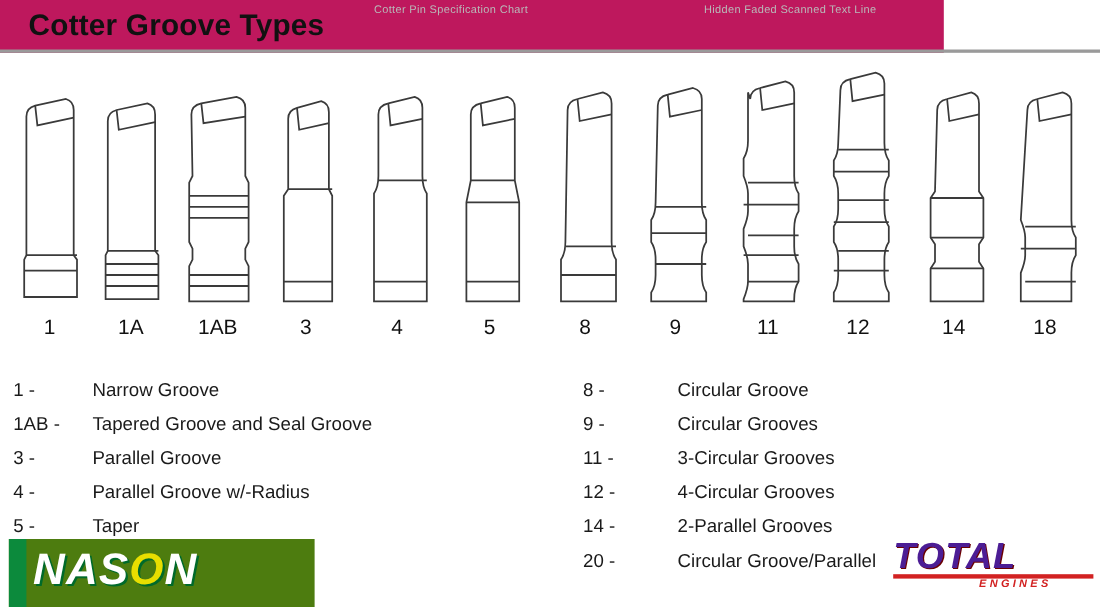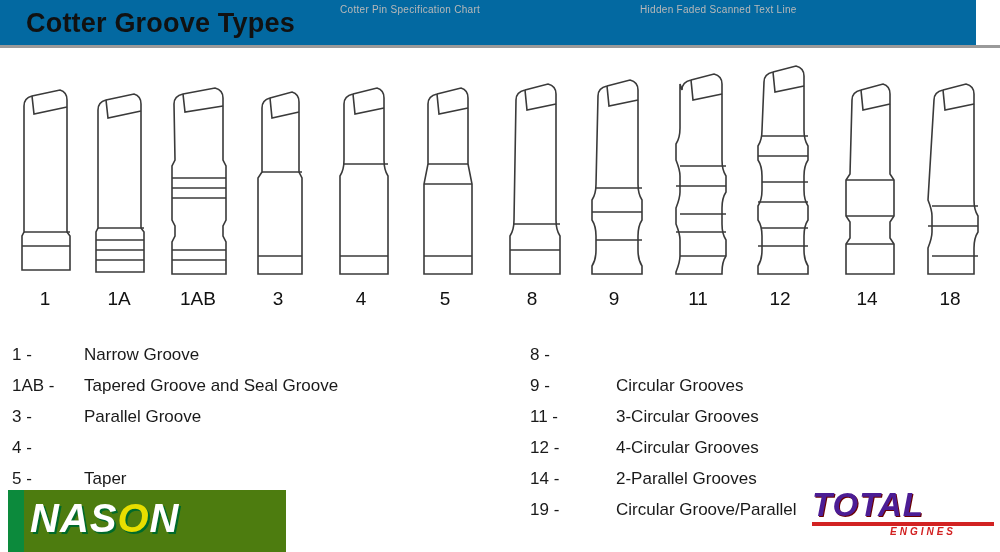--- a/index.html
+++ b/index.html
@@ -13,23 +13,23 @@
     position: relative;
     overflow: hidden;
     font-family: "Liberation Sans", sans-serif;
     color: #1a1a1a;
   }
 
   
   .header-band {
     position: absolute;
     left: 0; top: 0;
-    width: 976px;
+    width: 858px;
     height: 48px;
-    background: #0369a1;
+    background: #be185d;
   }
   .header-band:after {
     content: "";
     position: absolute;
     left: 0; bottom: 0;
     width: 1000px;
     height: 3px;
     background: #9a9a9a;
   }
   .header-title {
@@ -339,49 +339,51 @@
   <div class="legend-row">
     <span class="legend-code">1AB -</span>
     <span class="legend-text">Tapered Groove and Seal Groove</span>
   </div>
   <div class="legend-row">
     <span class="legend-code">3 -</span>
     <span class="legend-text">Parallel Groove</span>
   </div>
   <div class="legend-row">
     <span class="legend-code">4 -</span>
+    <span class="legend-text">Parallel Groove w/-Radius</span>
   </div>
   <div class="legend-row">
     <span class="legend-code">5 -</span>
     <span class="legend-text">Taper</span>
   </div>
 </div>
 
 <div class="legend legend-right">
   <div class="legend-row">
     <span class="legend-code">8 -</span>
+    <span class="legend-text">Circular Groove</span>
   </div>
   <div class="legend-row">
     <span class="legend-code">9 -</span>
     <span class="legend-text">Circular Grooves</span>
   </div>
   <div class="legend-row">
     <span class="legend-code">11 -</span>
     <span class="legend-text">3-Circular Grooves</span>
   </div>
   <div class="legend-row">
     <span class="legend-code">12 -</span>
     <span class="legend-text">4-Circular Grooves</span>
   </div>
   <div class="legend-row">
     <span class="legend-code">14 -</span>
     <span class="legend-text">2-Parallel Grooves</span>
   </div>
   <div class="legend-row">
-    <span class="legend-code">19 -</span>
+    <span class="legend-code">20 -</span>
     <span class="legend-text">Circular Groove/Parallel</span>
   </div>
 </div>
 
 <div class="nason">
   <div class="nason-stripe"></div>
   <div class="nason-text"><span>NAS</span><span class="nason-o">O</span><span>N</span></div>
 </div>
 
 <div class="total">

